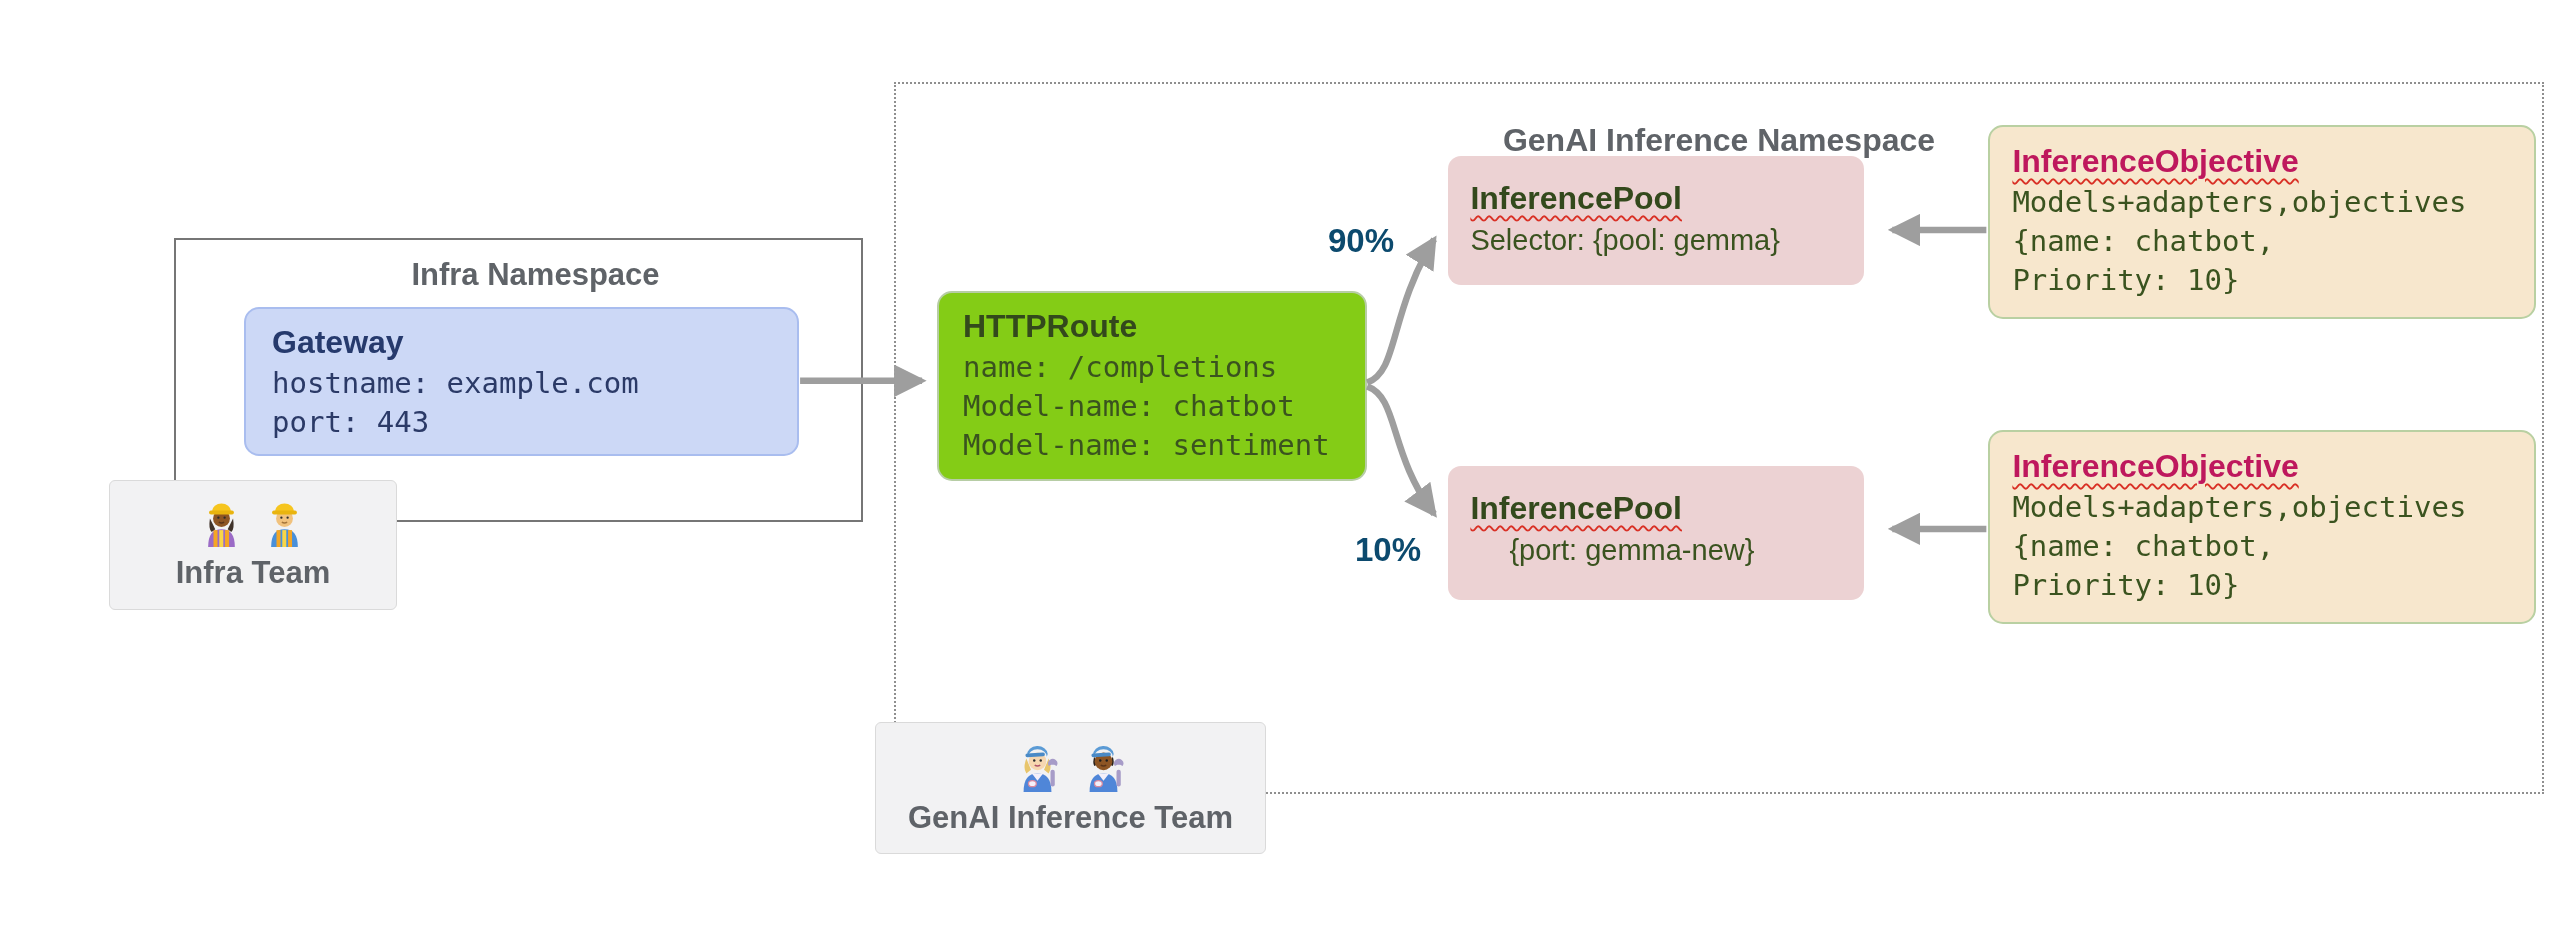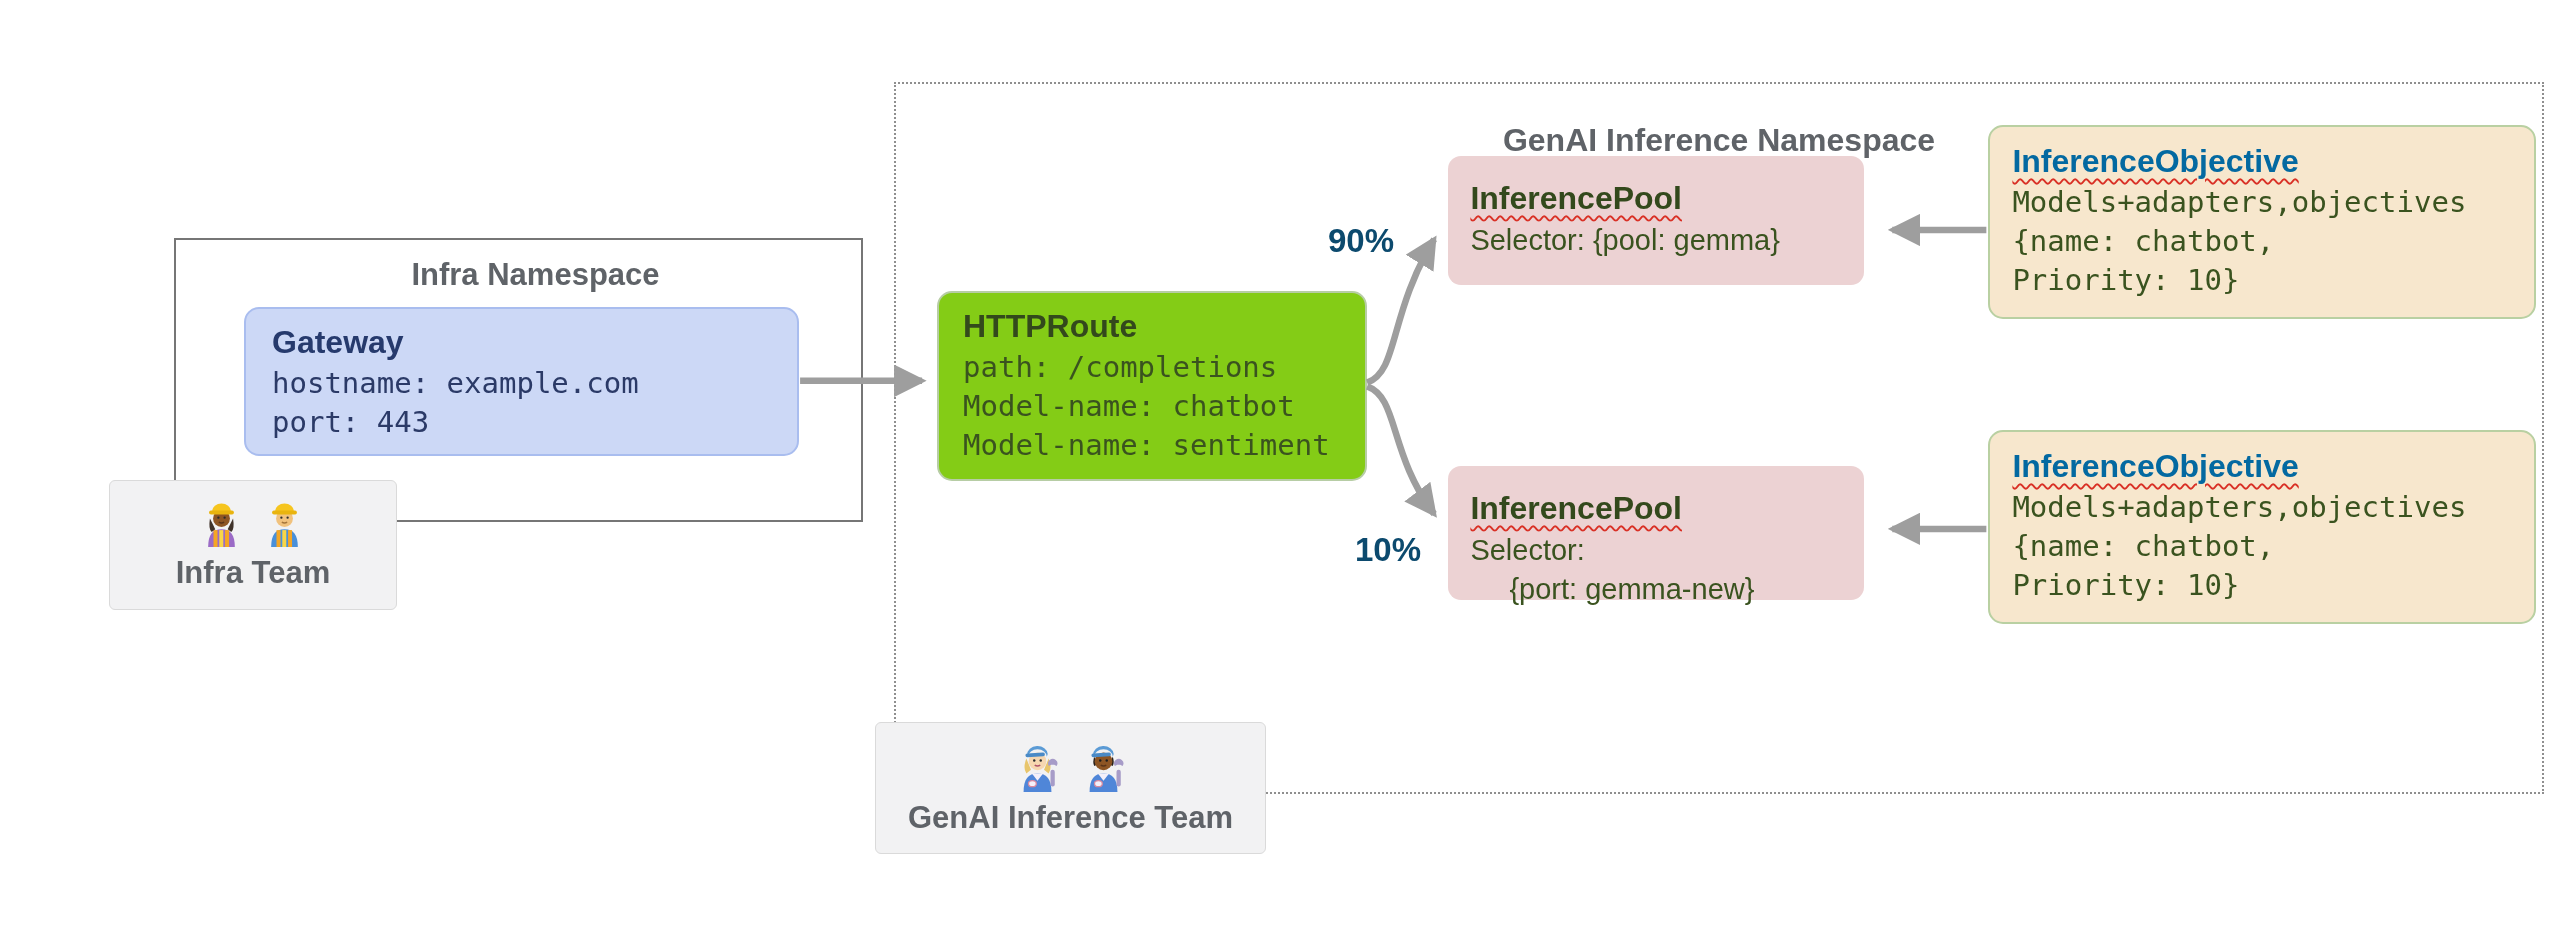--- a/index.html
+++ b/index.html
@@ -59,21 +59,21 @@
   .pool .title { color:#33491c; line-height:45px; }
   .pool-top    { left:1448px; top:156px; width:416px; height:129px; }
   .pool-bottom { left:1448px; top:466px; width:416px; height:134px; }
   .pool .indent { padding-left:39px; }
 
   .objective {
     background:#f7e7cd; border:2.3px solid #b9d0a2;
     color:#3a531f; padding:13px 22.4px;
     width:548px; height:194px;
   }
-  .objective .title { color:#0369a1; }
+  .objective .title { color:#be185d; }
   .obj-top    { left:1988px; top:125px; }
   .obj-bottom { left:1988px; top:430px; }
 
   
   .team {
     position:absolute; background:#f2f2f3; border:1.9px solid #dadada; border-radius:6px;
     display:flex; flex-direction:column; align-items:center; justify-content:center;
     gap:7.5px;
   }
   .team-infra { left:109px; top:480px; width:288px; height:130px; }
@@ -105,33 +105,32 @@
   </div>
 
   <div class="box gateway">
     <div class="title">Gateway</div>
     <div class="line mono">hostname: example.com</div>
     <div class="line mono">port: 443</div>
   </div>
 
   <div class="box httproute">
     <div class="title">HTTPRoute</div>
-    <div class="line mono">path: /completions</div>
+    <div class="line mono">name: /completions</div>
     <div class="line mono">Model-name: chatbot</div>
     <div class="line mono">Model-name: sentiment</div>
   </div>
 
   <div class="box pool pool-top">
     <div class="title squiggle">InferencePool</div>
     <div class="line sans-line">Selector: {pool: gemma}</div>
   </div>
 
   <div class="box pool pool-bottom">
     <div class="title squiggle">InferencePool</div>
-    <div class="line sans-line">Selector:</div>
     <div class="line sans-line indent">{port: gemma-new}</div>
   </div>
 
   <div class="box objective obj-top">
     <div class="title squiggle">InferenceObjective</div>
     <div class="line mono">Models+adapters,objectives</div>
     <div class="line mono">{name: chatbot,</div>
     <div class="line mono">Priority: 10}</div>
   </div>
 

